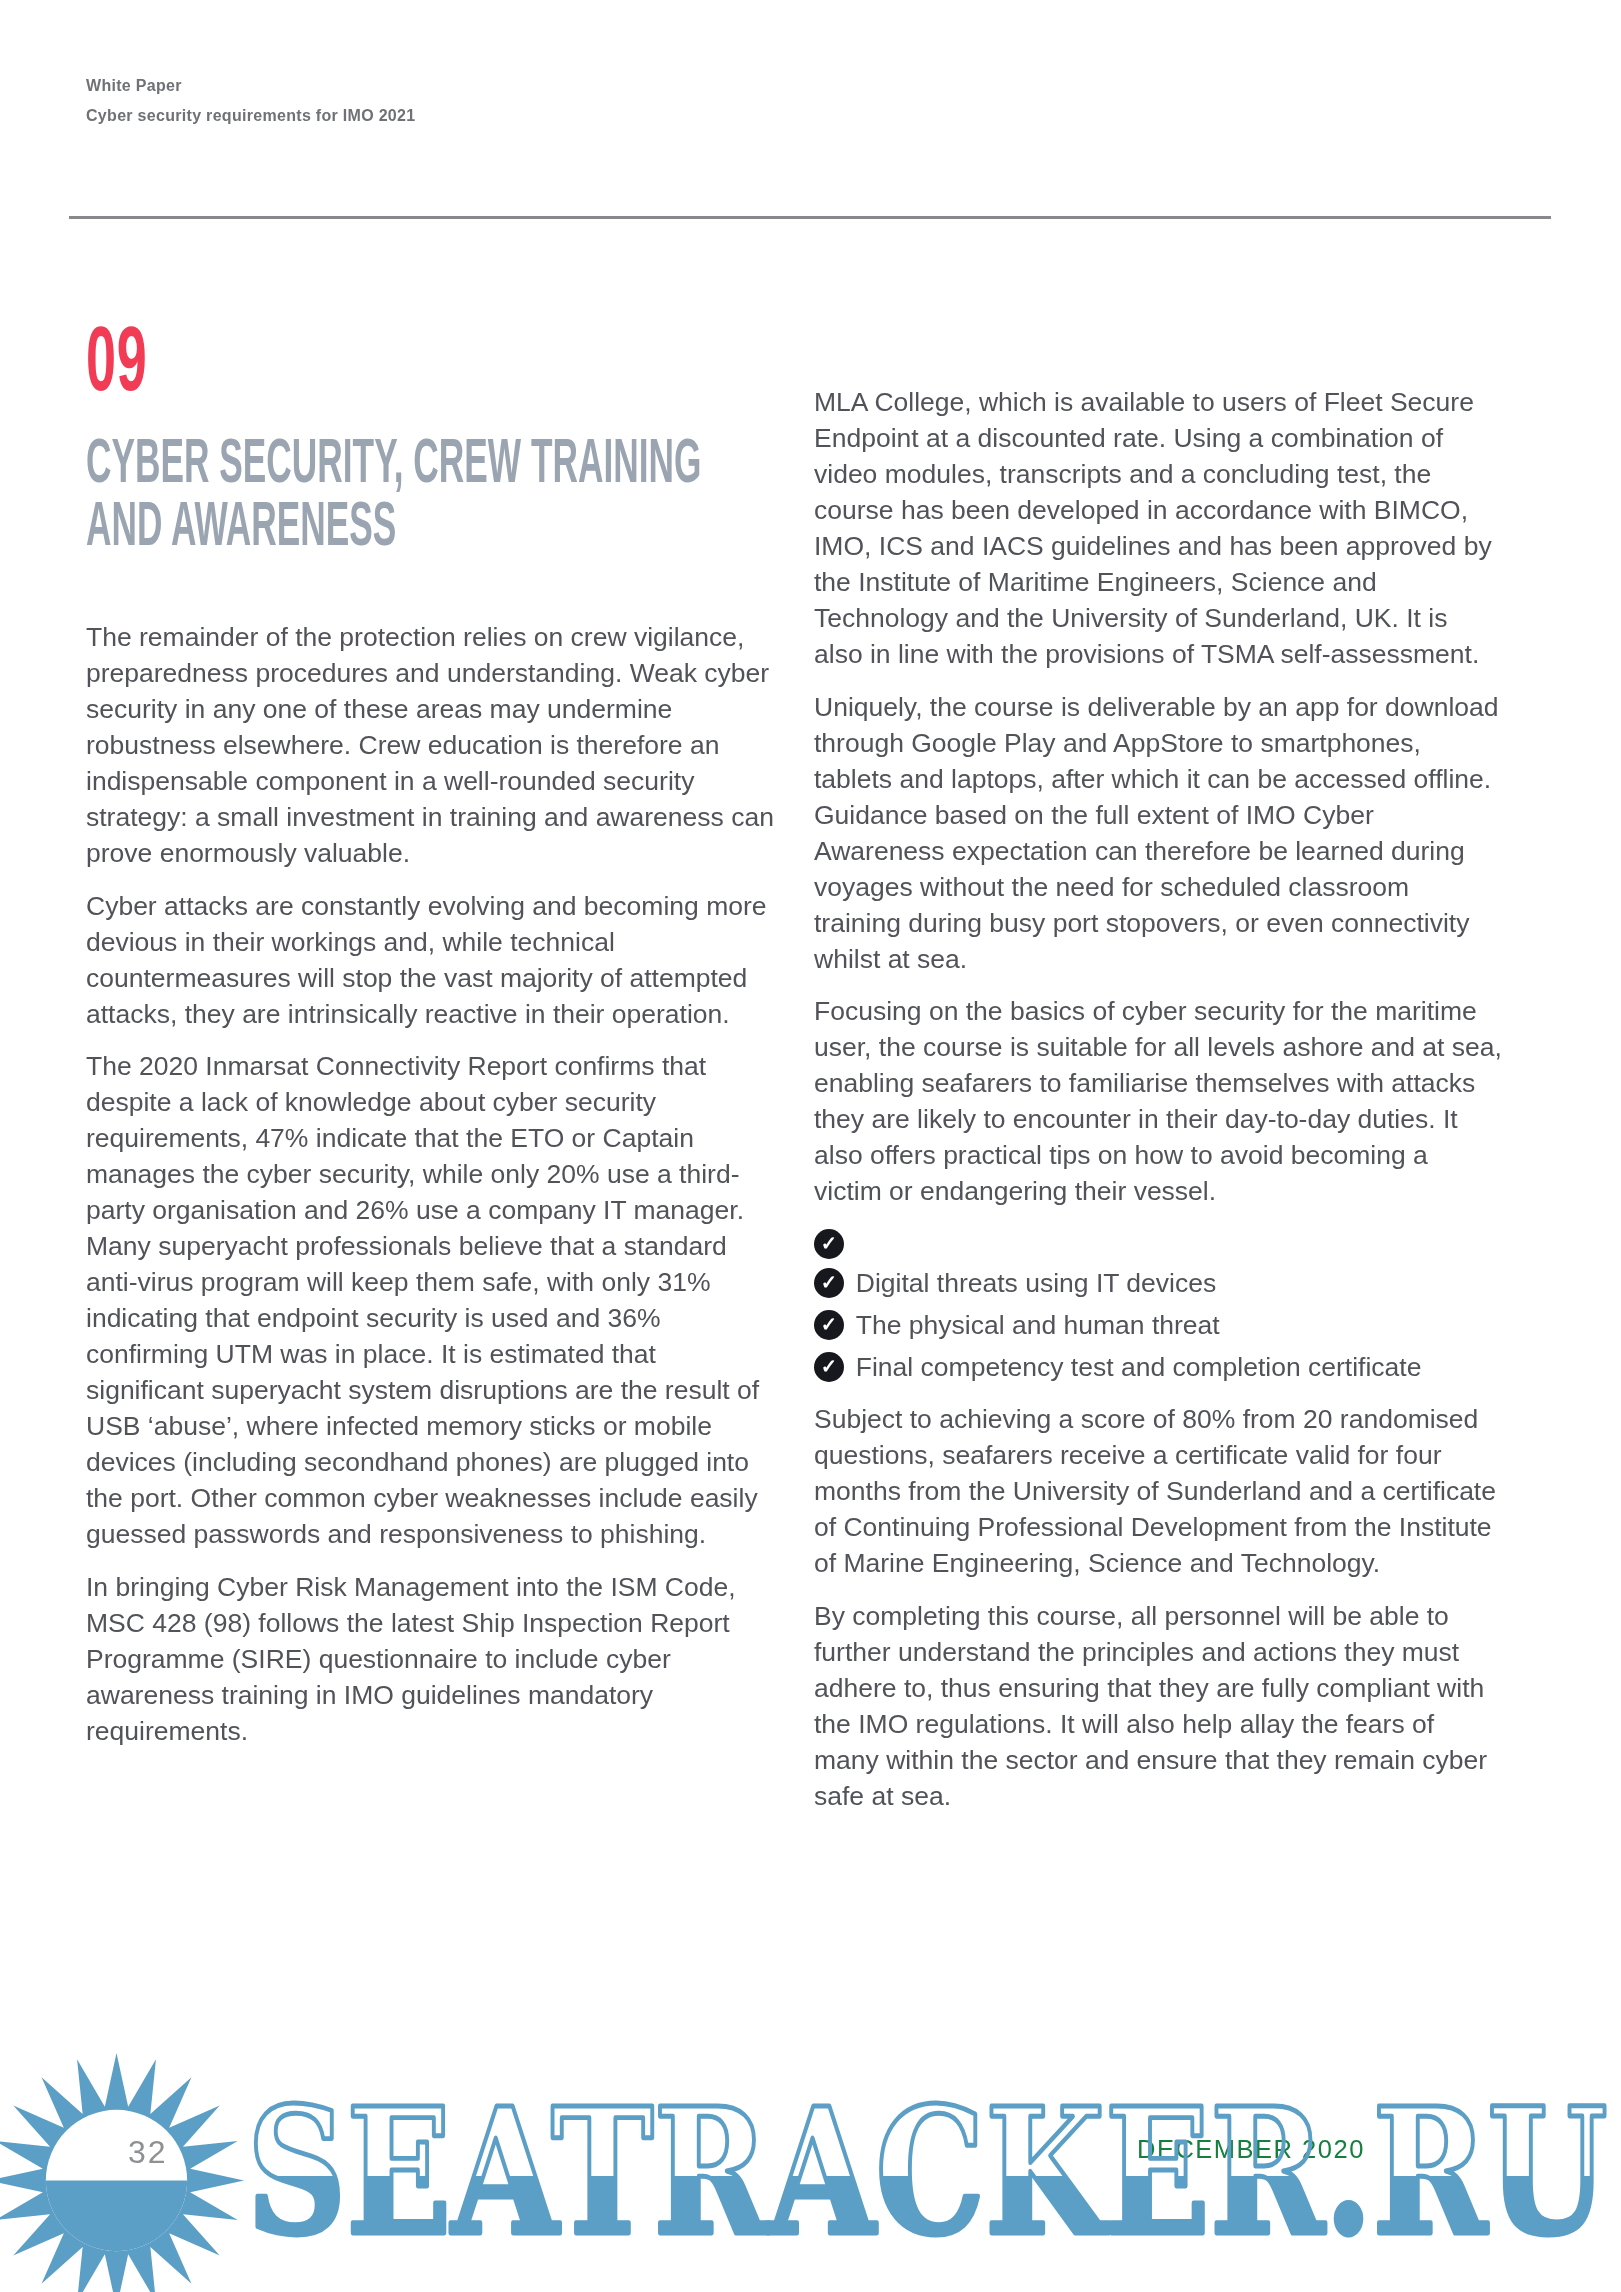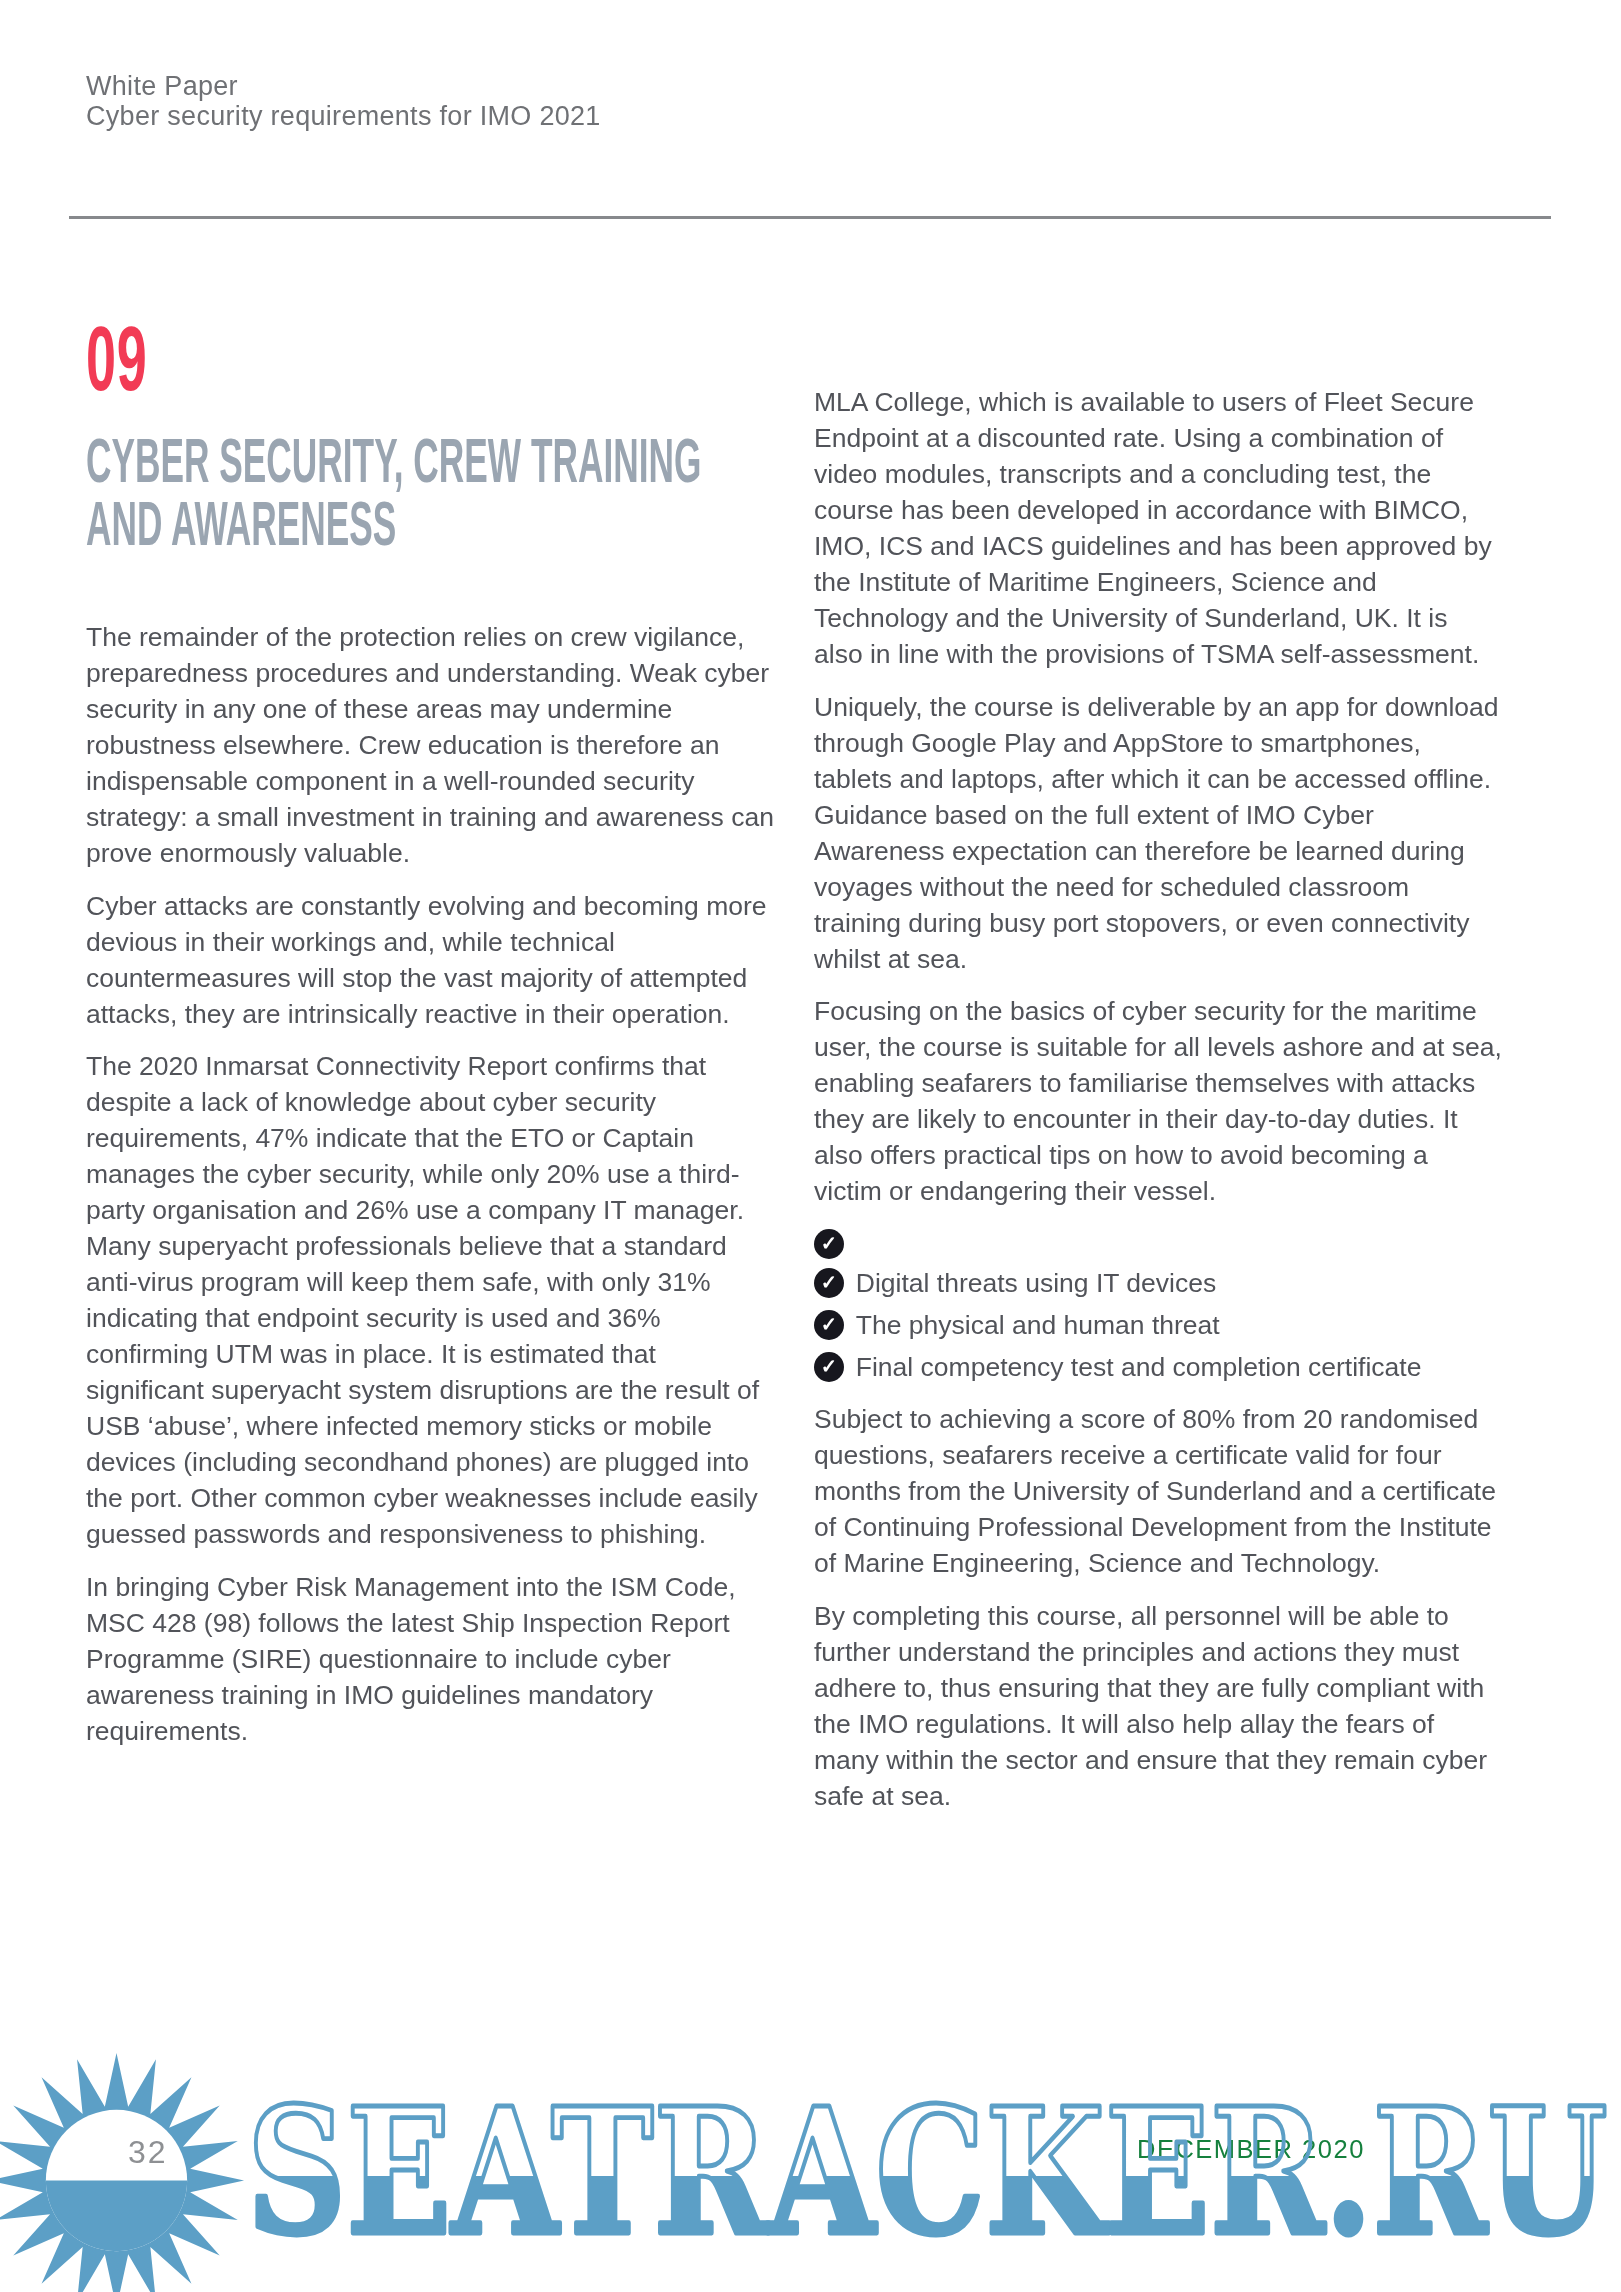--- a/index.html
+++ b/index.html
@@ -5,21 +5,21 @@
   html,body{margin:0;padding:0;background:#e8e8e8;}
   .page{
     position:relative;
     width:1621px;height:2293px;
     background:#ffffff;
     overflow:hidden;
     font-family:"Liberation Sans",sans-serif;
     margin:0 auto;
   }
   
-  .header{position:absolute;left:86px;top:71px;color:#6f7175;font-size:27px;line-height:30px;letter-spacing:0.3px;font-weight:400;}
+  .header{position:absolute;left:86px;top:71px;color:#6f7175;font-size:16px;line-height:30px;letter-spacing:0.3px;font-weight:700;}
   .rule{position:absolute;left:69px;top:216px;width:1482px;height:2.9px;background:#87898c;}
   
   .sec-number{
     position:absolute;left:86px;top:314px;
     color:#F23B55;font-size:90px;font-weight:700;line-height:1;
     display:inline-block;transform:scaleX(.60);transform-origin:left top;
     letter-spacing:1px;
   }
   .sec-title{
     position:absolute;left:86px;top:429px;

